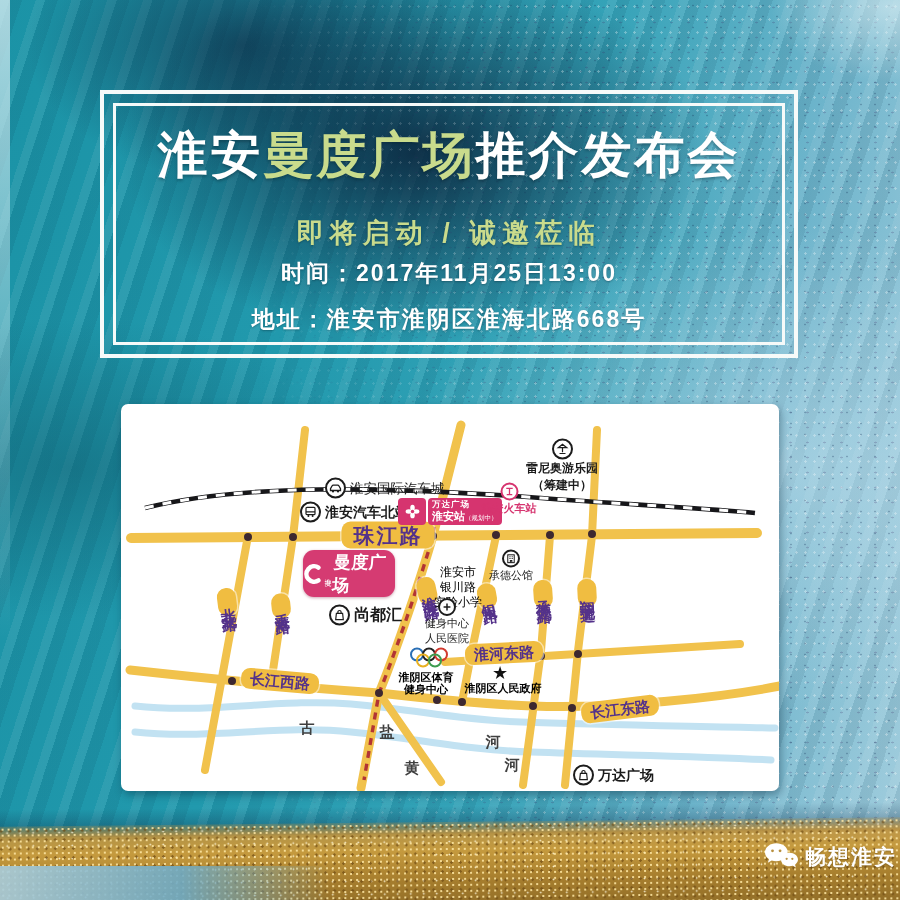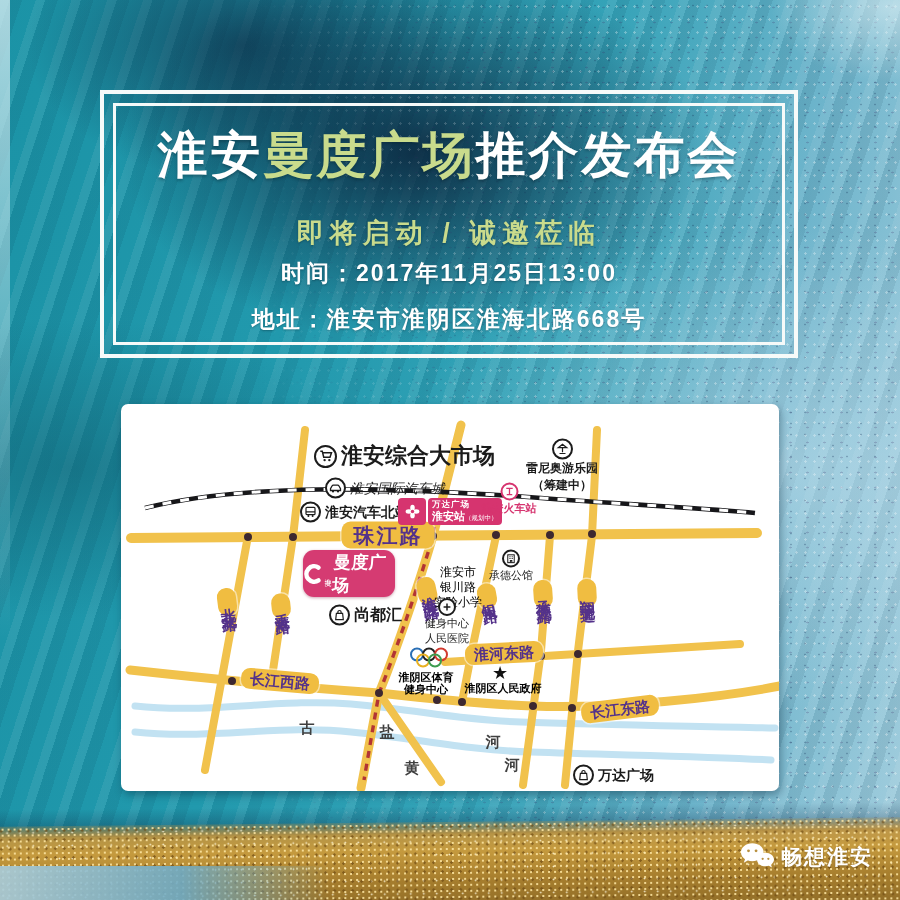--- a/index.html
+++ b/index.html
@@ -75,21 +75,21 @@
   .metro{position:absolute;left:277px;top:94px;display:flex;gap:2px;}
   .metro-logo{width:28px;height:27px;background:#d6346f;border-radius:4px;display:flex;align-items:center;justify-content:center;}
   .metro-badge{background:#d6346f;border-radius:4px;color:#fff;padding:2px 4px;line-height:1.15;}
   .metro-l1{font-size:8.5px;font-weight:bold;letter-spacing:1px;}
   .metro-l2{font-size:11px;font-weight:bold;} .metro-note{font-size:6.5px;font-weight:normal;}
   .rings{position:absolute;width:38px;height:21px;transform:translate(-50%,-50%);}
   .ring{position:absolute;width:10px;height:10px;border-radius:50%;border-style:solid;border-width:2px;background:transparent;}
   .rivertxt{position:absolute;transform:translate(-50%,-50%);font-size:15px;font-weight:bold;color:#3f3f3f;}
   .star{font-size:18px;line-height:1;color:#111;}
   
-  .footer{position:absolute;left:740px;top:842px;display:flex;align-items:center;gap:7px;}
+  .footer{position:absolute;left:764px;top:842px;display:flex;align-items:center;gap:7px;}
   .footer-txt{color:#fff;font-size:21px;font-weight:bold;letter-spacing:2px;text-shadow:0 1px 2px rgba(60,40,0,.4);}
 </style>
 </head>
 <body>
 
 <div class="poster">
   <div class="bg"></div>
   <div class="speckles"></div>
   <div class="edge-left"></div>
   <div class="corner-tr"></div>
@@ -151,33 +151,21 @@
     <div class="pill v" style="left:106px;top:198px;transform:translate(-50%,-50%) rotate(-7deg);">北京北路</div>
     <div class="pill v" style="left:160px;top:202px;transform:translate(-50%,-50%) rotate(-6deg);">香港路</div>
     <div class="pill v" style="left:306px;top:187px;transform:translate(-50%,-50%) rotate(-12deg);">淮海北路</div>
     <div class="pill v" style="left:366px;top:192px;transform:translate(-50%,-50%) rotate(-10deg);">银川路</div>
     <div class="pill v" style="left:422px;top:190px;transform:translate(-50%,-50%) rotate(-4deg);">承德北路</div>
     <div class="pill v" style="left:466px;top:189px;transform:translate(-50%,-50%) rotate(-3deg);">翔宇北道</div>
     <div class="pill h" style="left:383px;top:249px;transform:translate(-50%,-50%) rotate(-3deg);">淮河东路</div>
     <div class="pill h" style="left:159px;top:277px;transform:translate(-50%,-50%) rotate(5deg);">长江西路</div>
     <div class="pill h" style="left:499px;top:305px;transform:translate(-50%,-50%) rotate(-7deg);">长江东路</div>
 
-    <div class="poi row" style="left:193px;top:52px;">
-      <span class="circ c23">
-          <svg width="14" height="14" viewBox="0 0 13 13">
-            <g stroke="#1c1c1c" stroke-width="1.4" fill="none">
-              <path d="M1.2 2h1.8l1.4 5.6h5.8l1.4-4.2H3.6"></path>
-            </g>
-            <circle cx="5.2" cy="10.3" r="1.1" fill="#1c1c1c"></circle>
-            <circle cx="9.6" cy="10.3" r="1.1" fill="#1c1c1c"></circle>
-          </svg>
-        </span>
-      <span class="t22">淮安综合大市场</span>
-    </div>
-    <div class="poi row" style="left:204px;top:84px;font-style:italic;">
+    <div class="poi row" style="left:204px;top:84px;">
       <span class="circ c21">
           <svg width="13" height="13" viewBox="0 0 13 13">
             <path d="M1.5 9V7.2L3 4.5c.3-.5.7-.8 1.3-.8h4.4c.6 0 1 .3 1.3.8l1.5 2.7V9z" fill="none" stroke="#1c1c1c" stroke-width="1.3"></path>
             <circle cx="4" cy="10" r="1.1" fill="#1c1c1c"></circle>
             <circle cx="9" cy="10" r="1.1" fill="#1c1c1c"></circle>
           </svg>
         </span>
       <span class="t14">淮安国际汽车城</span>
     </div>
     <div class="poi row" style="left:179px;top:108px;">

